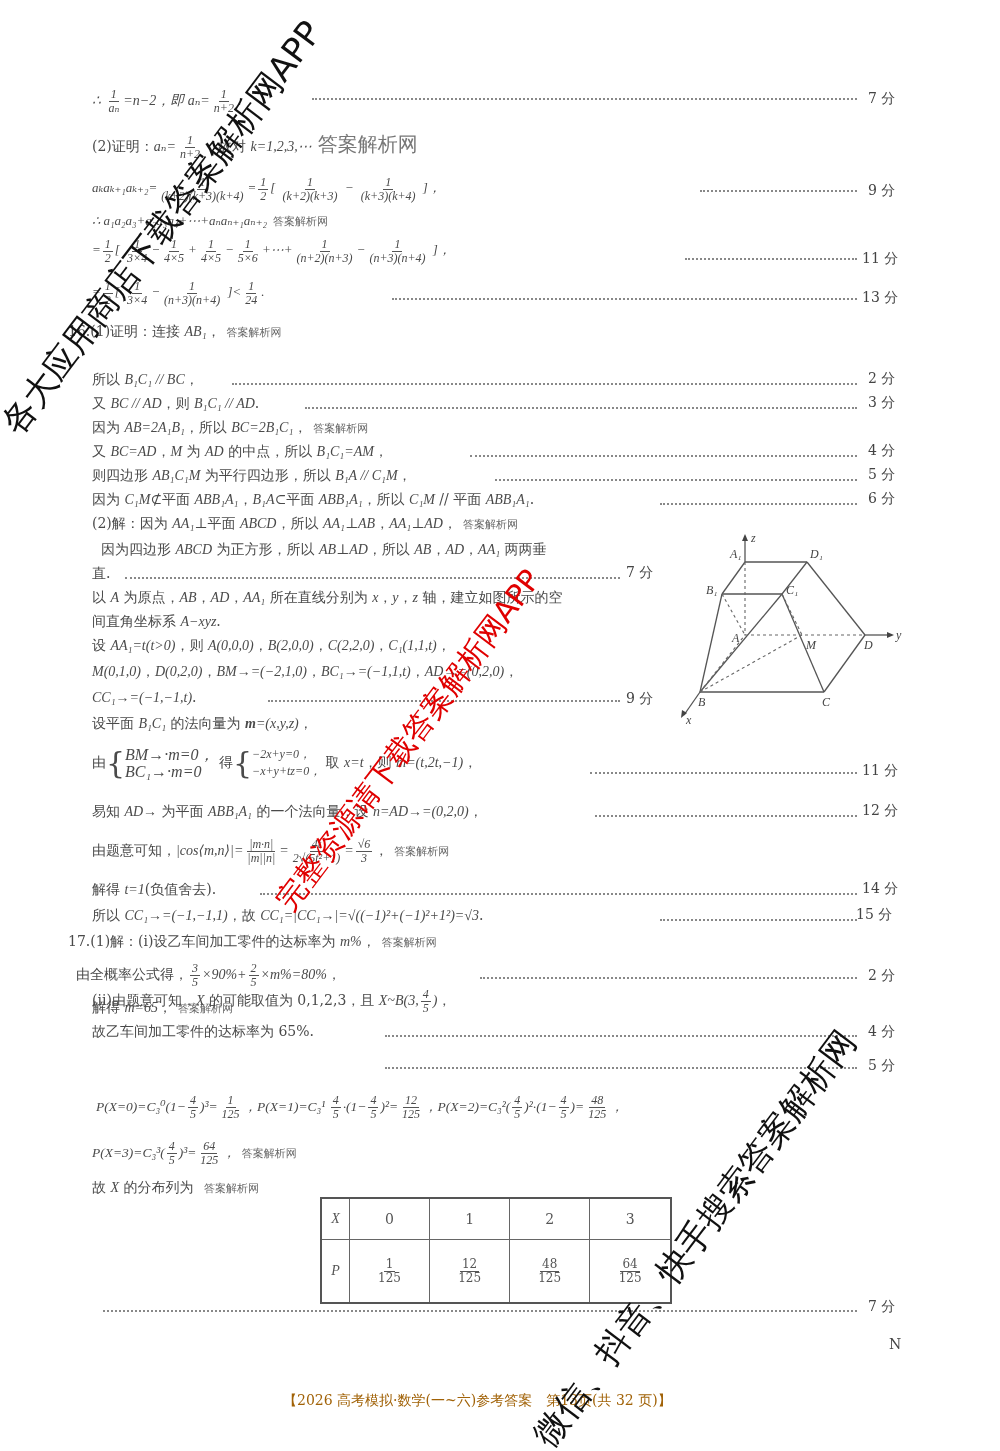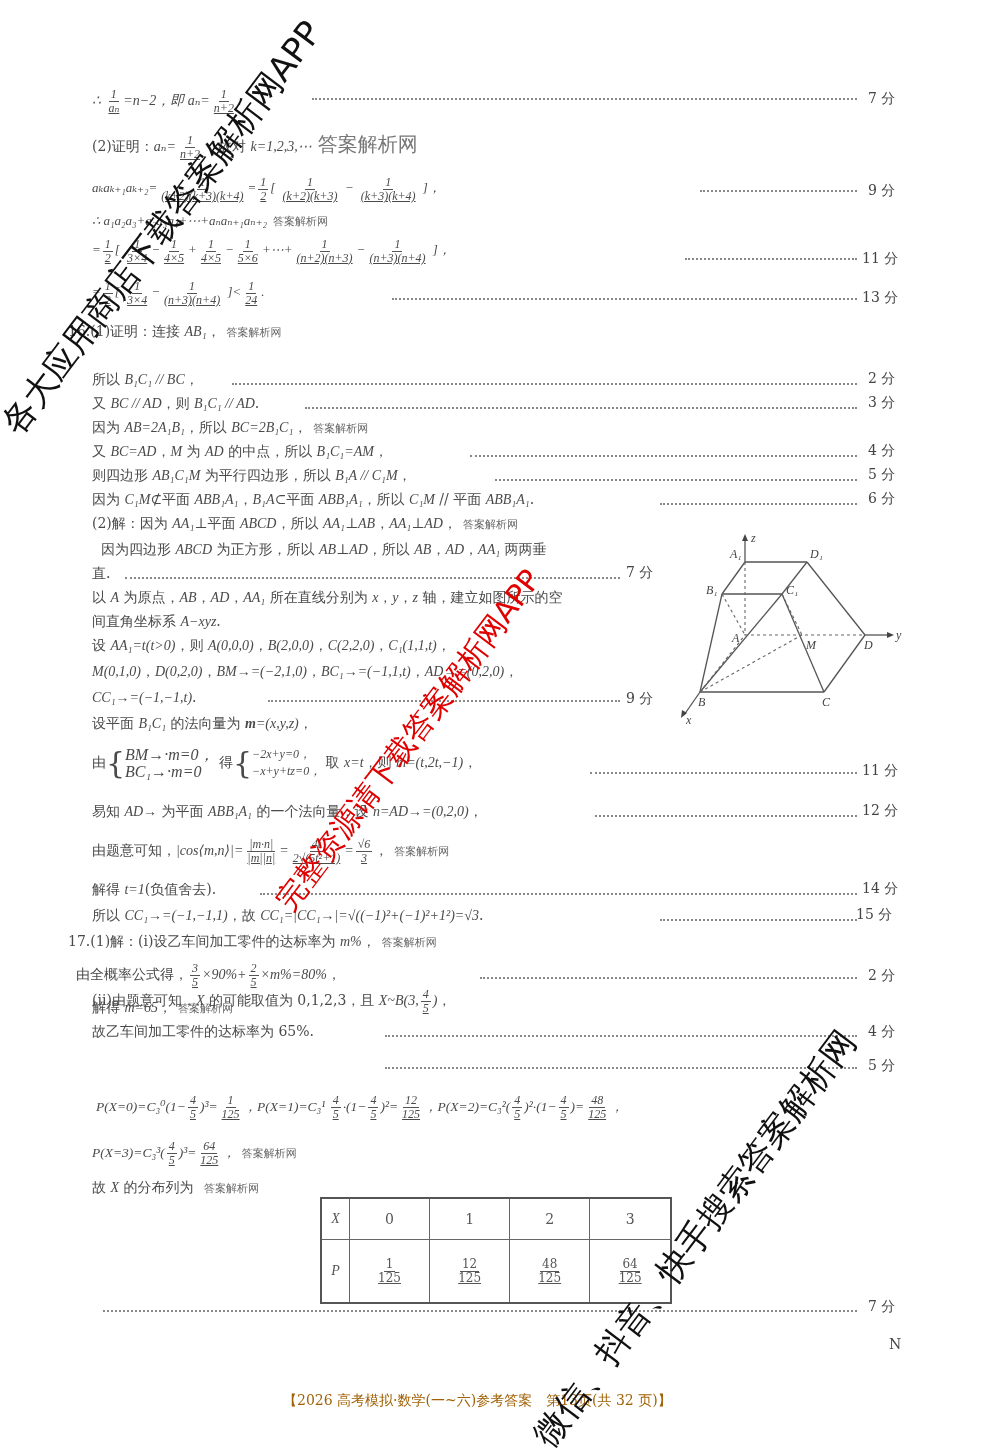--- a/index.html
+++ b/index.html
@@ -3,21 +3,21 @@
 <meta charset="utf-8">
 <style>
   html, body { margin: 0; padding: 0; background: #ffffff; }
   body { width: 1000px; height: 1451px; position: relative; overflow: hidden;
          font-family: "DejaVu Serif", "Liberation Serif", serif; color: #555; }
   .page { position: absolute; left: 0; top: 0; width: 832px; height: 1451px; }
   .line { position: absolute; left: 0; white-space: nowrap; font-size: 14px; line-height: 18px; color: #4a4a4a; }
   .math { font-family: "Liberation Serif", "DejaVu Serif", serif; font-style: italic; }
   .frac { display: inline-flex; flex-direction: column; align-items: center; vertical-align: middle; margin: 0 2px; font-size: 12px; line-height: 13px; }
   .frac .num { border-bottom: 1px solid #555; padding: 0 2px; }
-  .frac .den { padding: 0 2px; text-decoration: underline; }
+  .frac .den { padding: 0 2px; }
   .small-note { font-size: 11px; color: #666; margin-left: 6px; }
   .big-note { font-size: 20px; color: #777; margin-left: 6px; }
   .dots { position: absolute; border-bottom: 2px dotted #888; height: 0; }
   .score { position: absolute; font-size: 14px; color: #444; white-space: nowrap; }
   table.dist { position: absolute; left: 320px; top: 1197px; width: 352px; border-collapse: collapse; border: 2px solid #555; }
   table.dist td { border: 1px solid #666; text-align: center; font-size: 14px; color: #555; }
   table.dist tr.r1 td { height: 38px; }
   table.dist tr.r2 td { height: 60px; }
   .footer { position: absolute; top: 1392px; left: 283px; font-size: 14px; color: #a16207; white-space: nowrap; }
   .footer-mark { position: absolute; top: 1336px; left: 889px; font-size: 14px; color: #444; }

